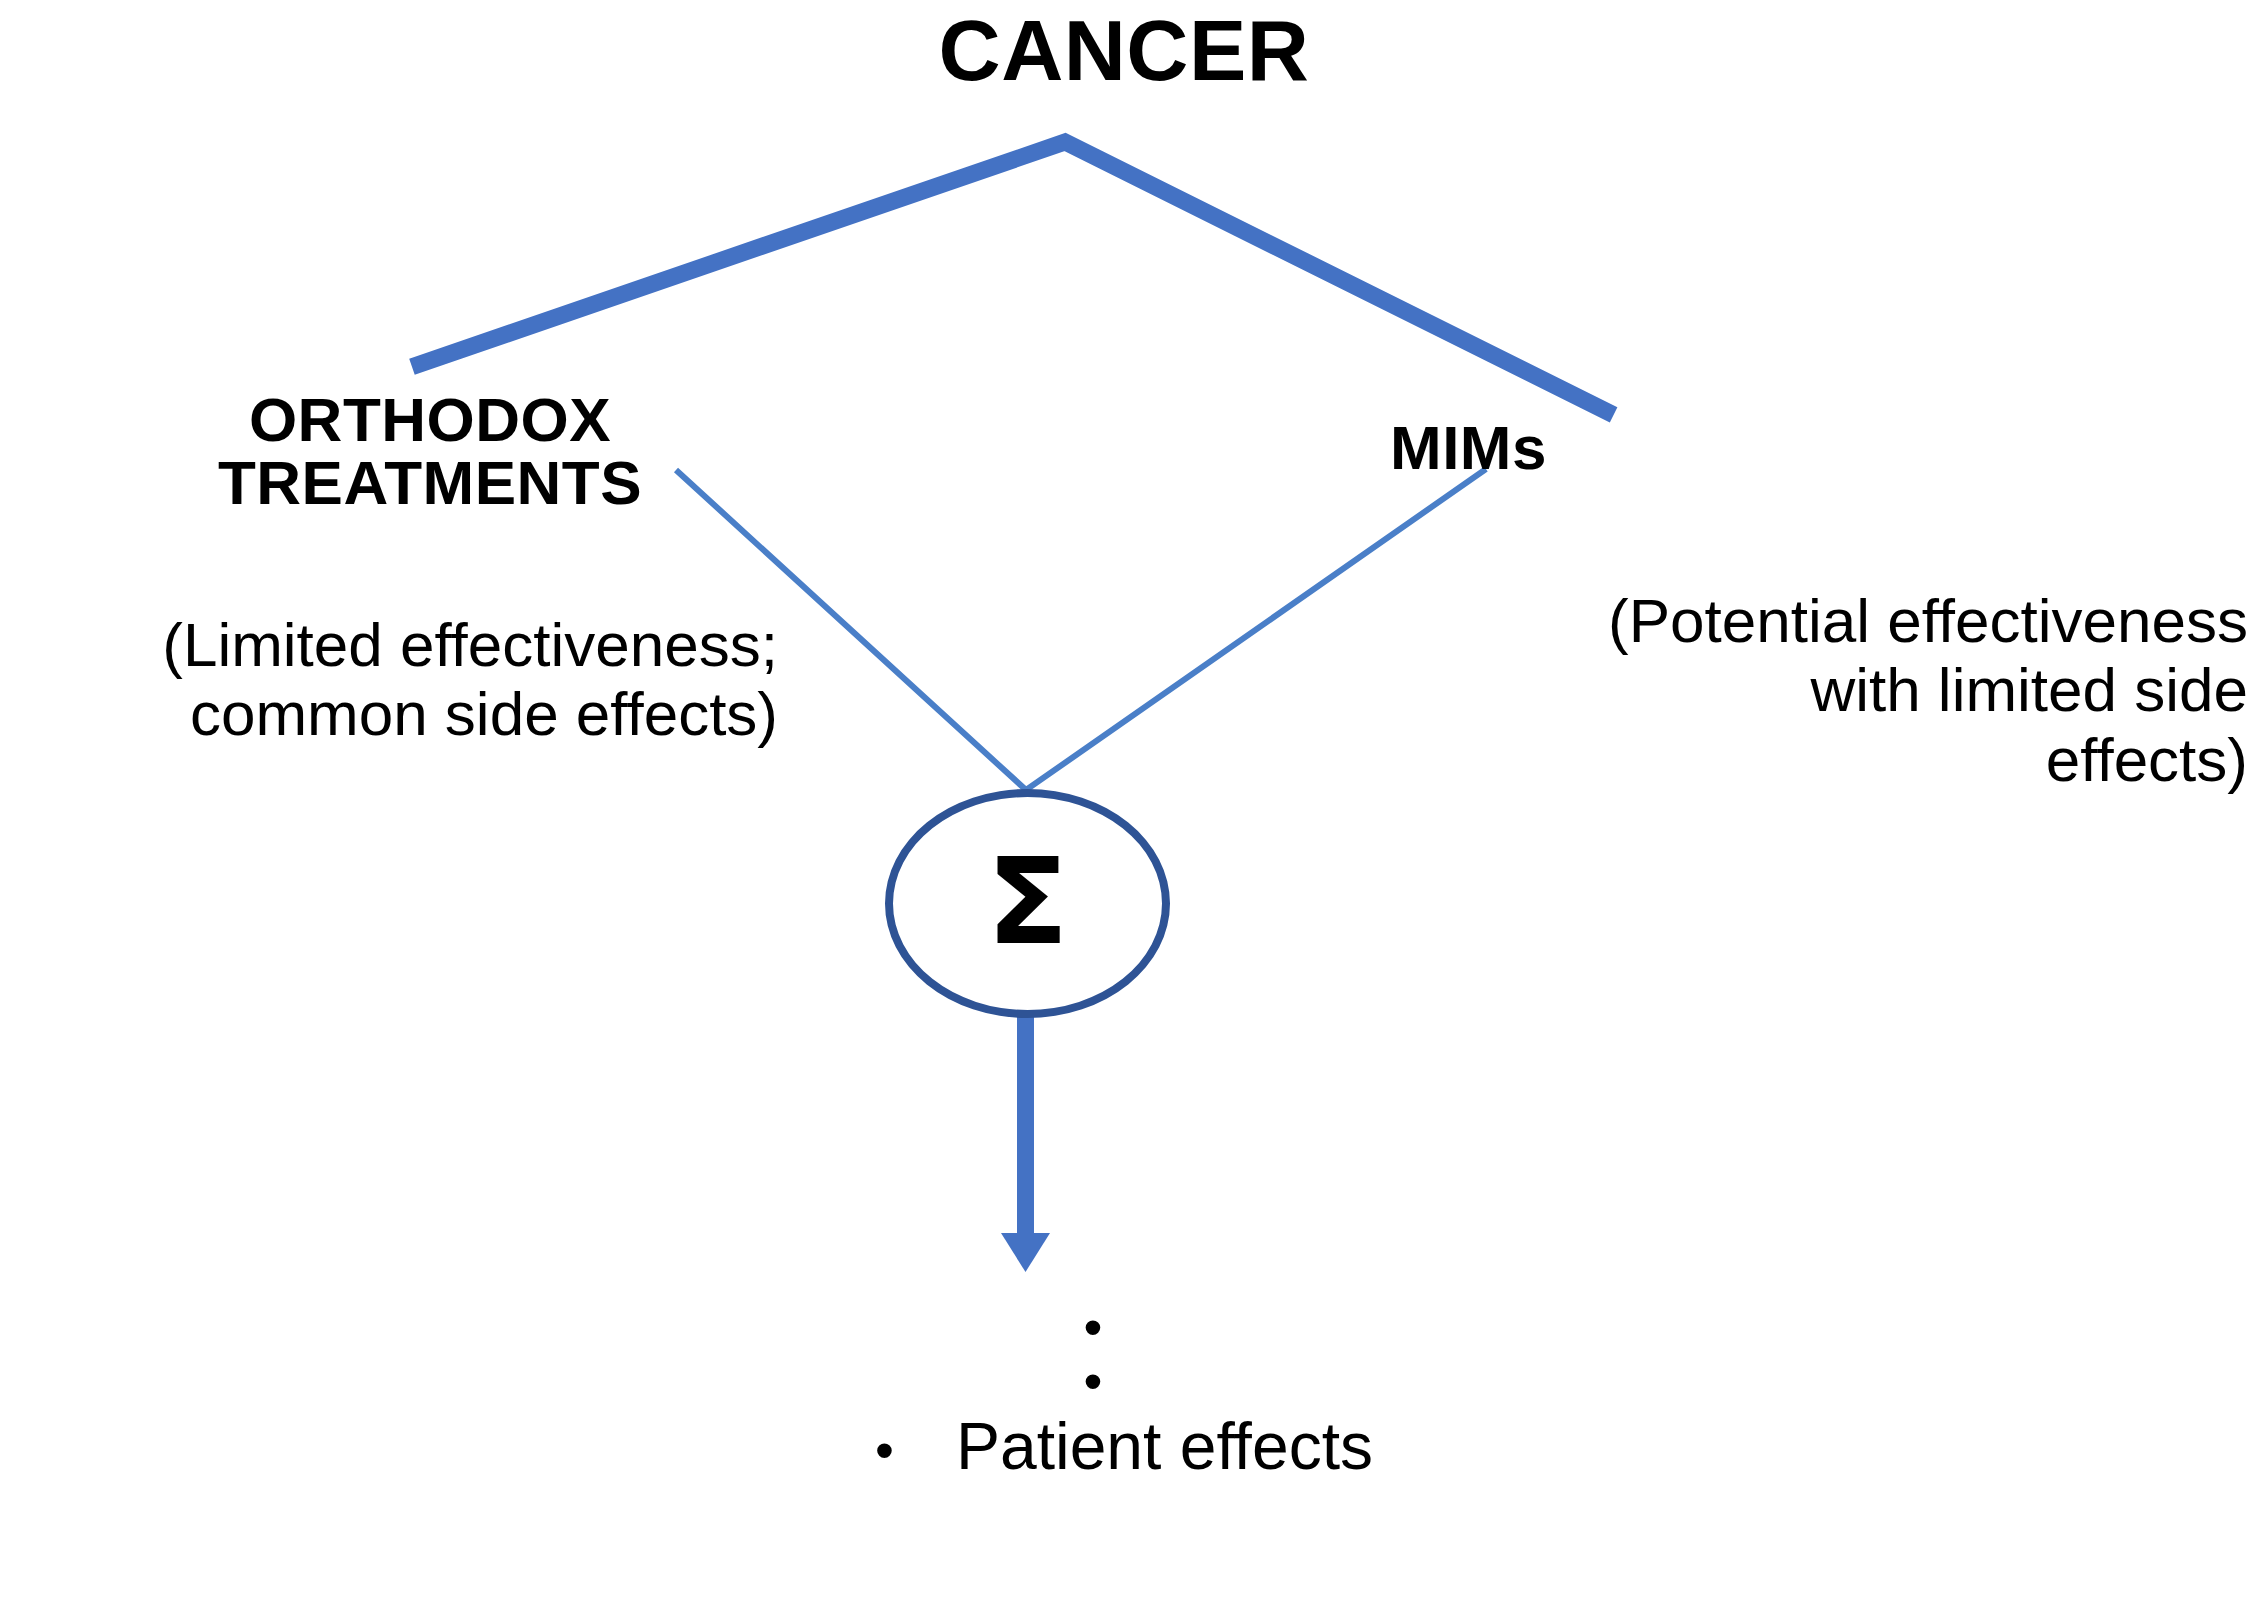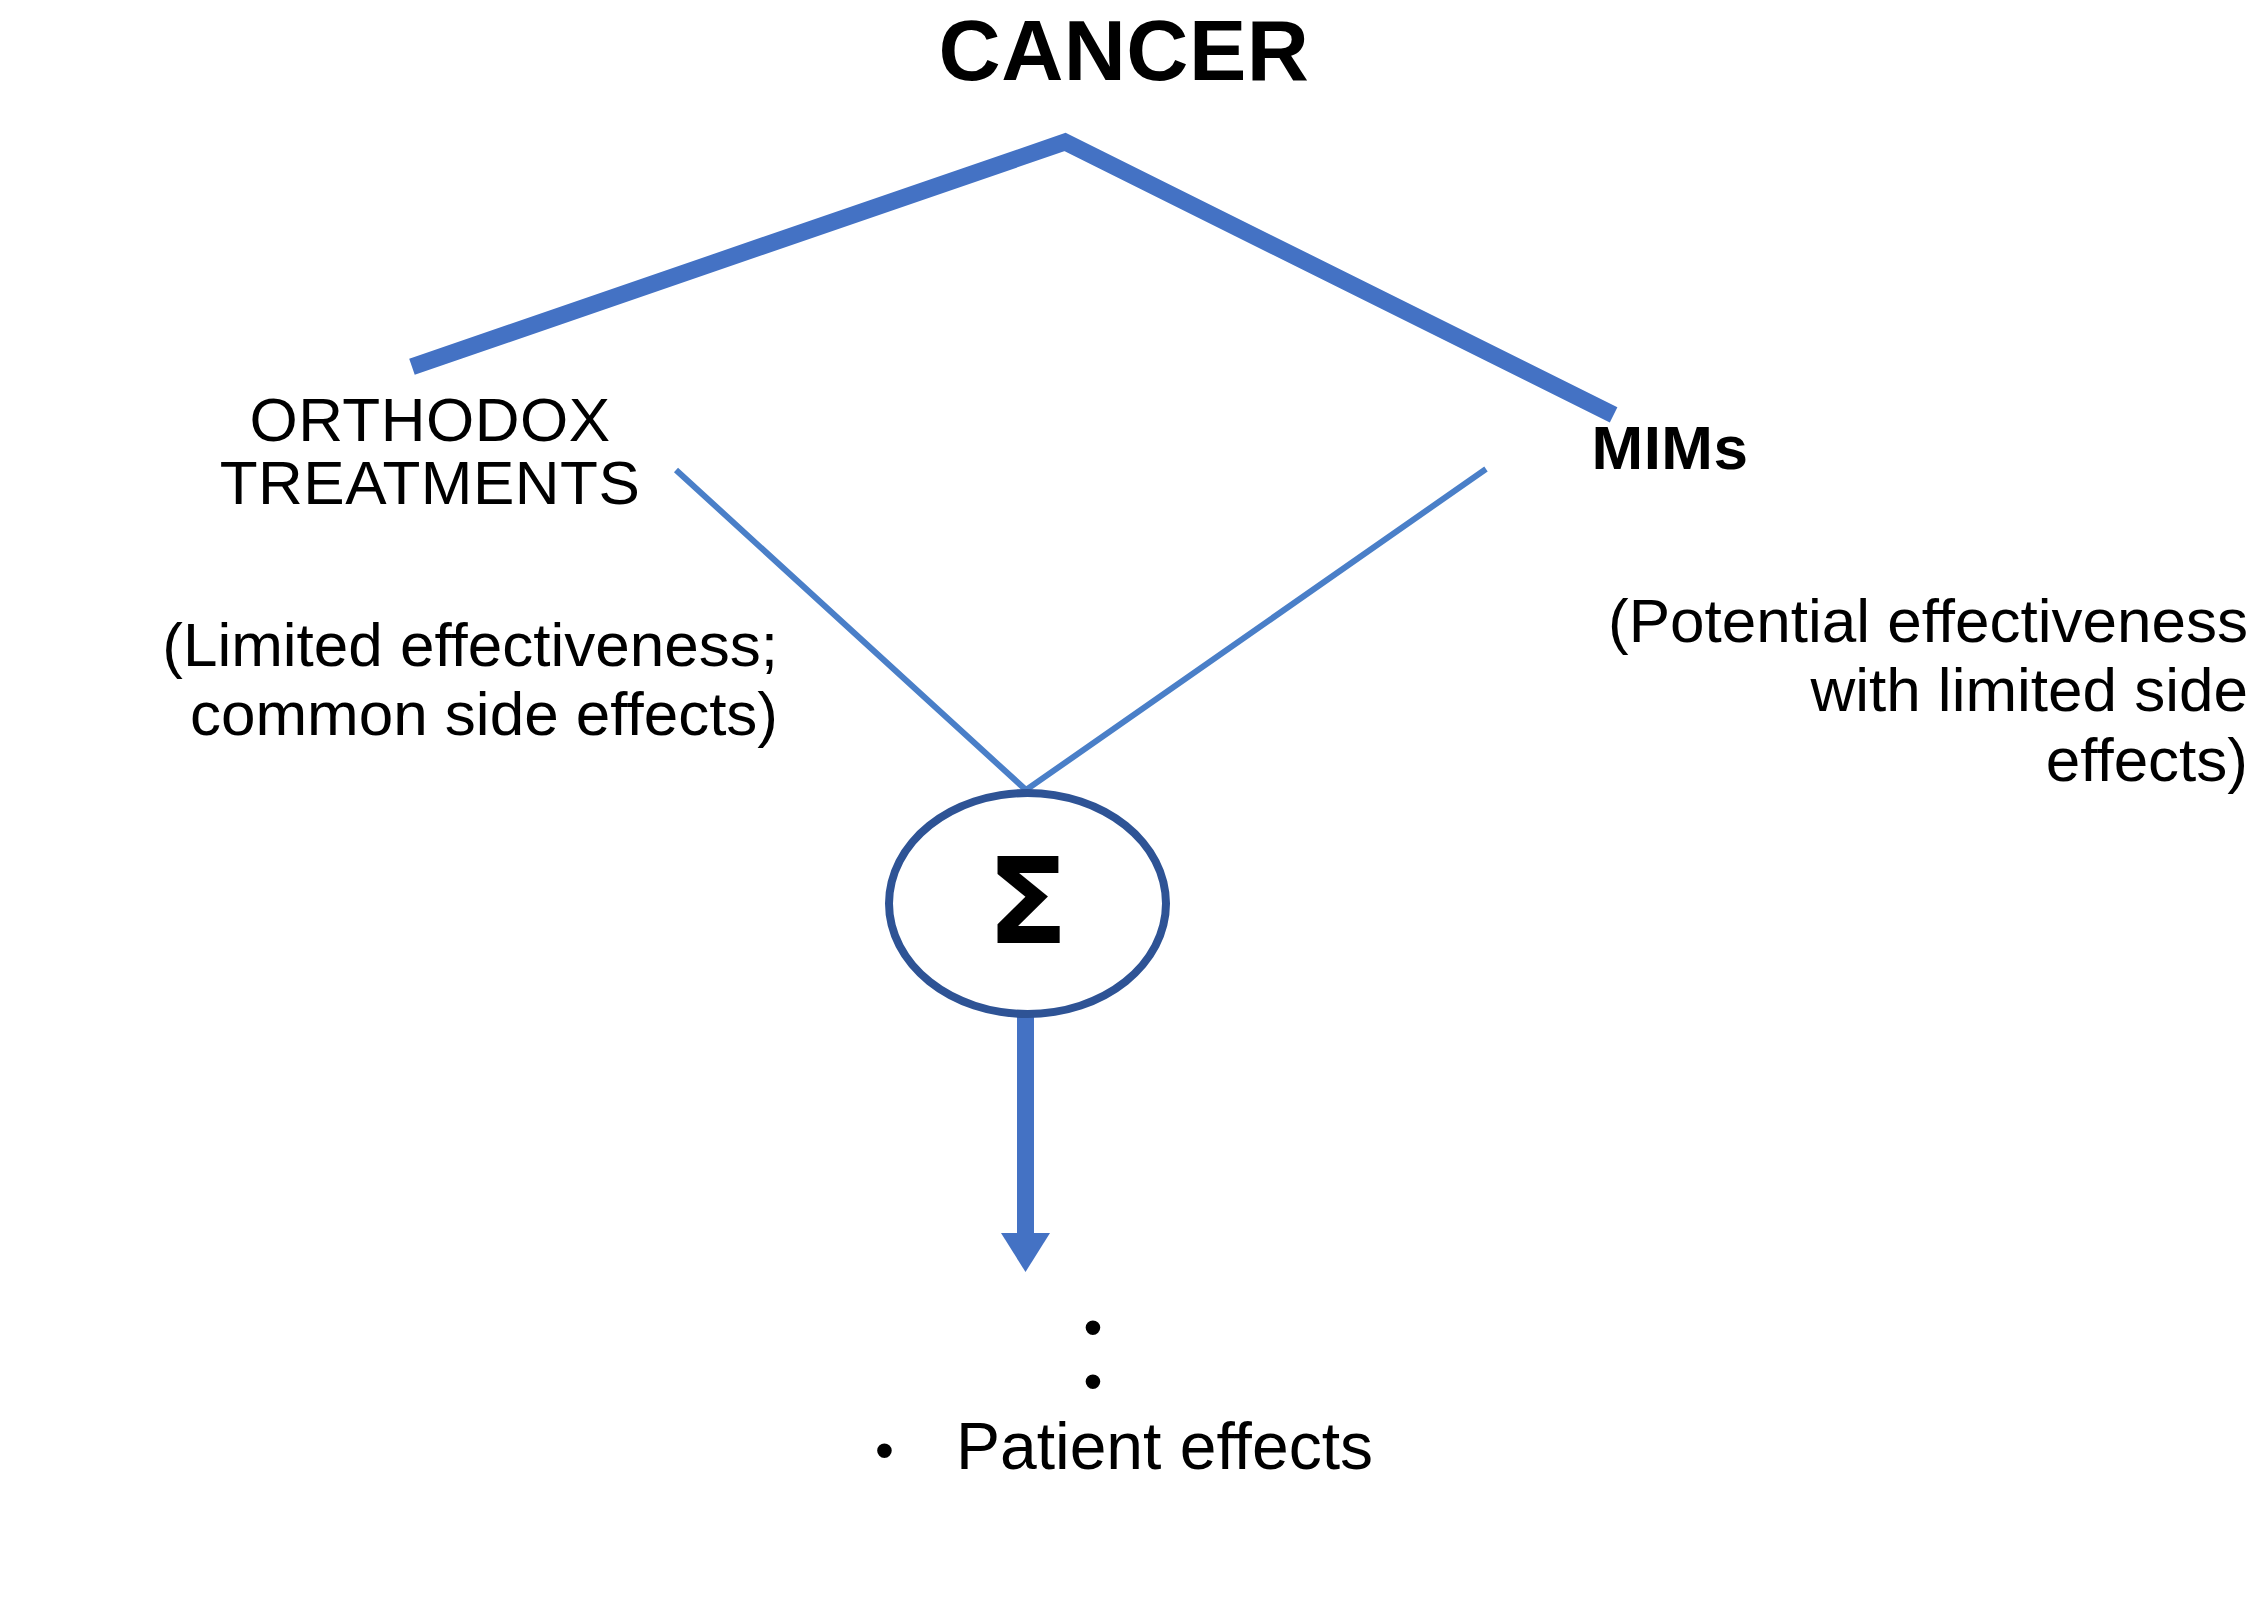--- a/index.html
+++ b/index.html
@@ -45,42 +45,41 @@
     line-height: 1.08;
   }
 
   
   #left-heading {
     left: 60px;
     top: 388px;
     width: 740px;
     text-align: center;
     font-size: 62px;
-    font-weight: normal;
+    font-weight: bold;
     line-height: 1.02;
     letter-spacing: 0.5px;
   }
 
   
   #left-note {
     left: 18px;
     top: 610px;
     width: 760px;
     text-align: right;
     font-size: 62px;
     font-weight: normal;
     line-height: 1.12;
   }
 
   
   #right-heading {
     left: 1390px;
     top: 416px;
     width: 560px;
-    text-align: center;
     font-size: 62px;
     font-weight: bold;
     line-height: 1.02;
     letter-spacing: 0.5px;
   }
 
   
   #right-note {
     left: 1464px;
     top: 586px;

